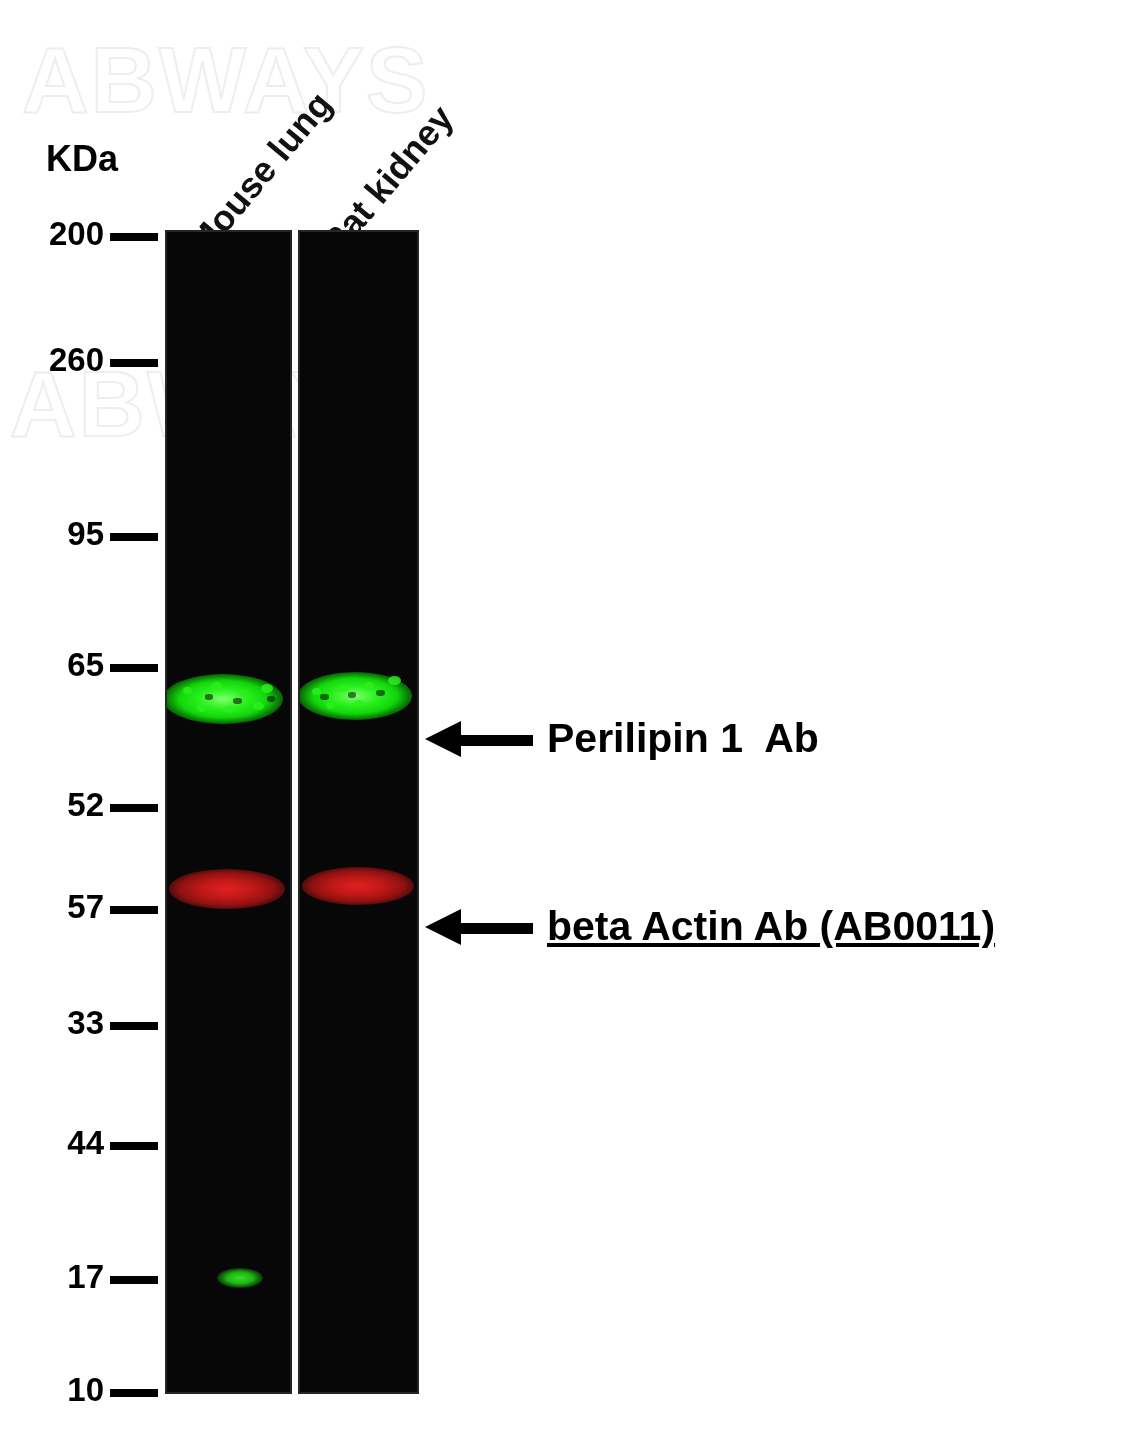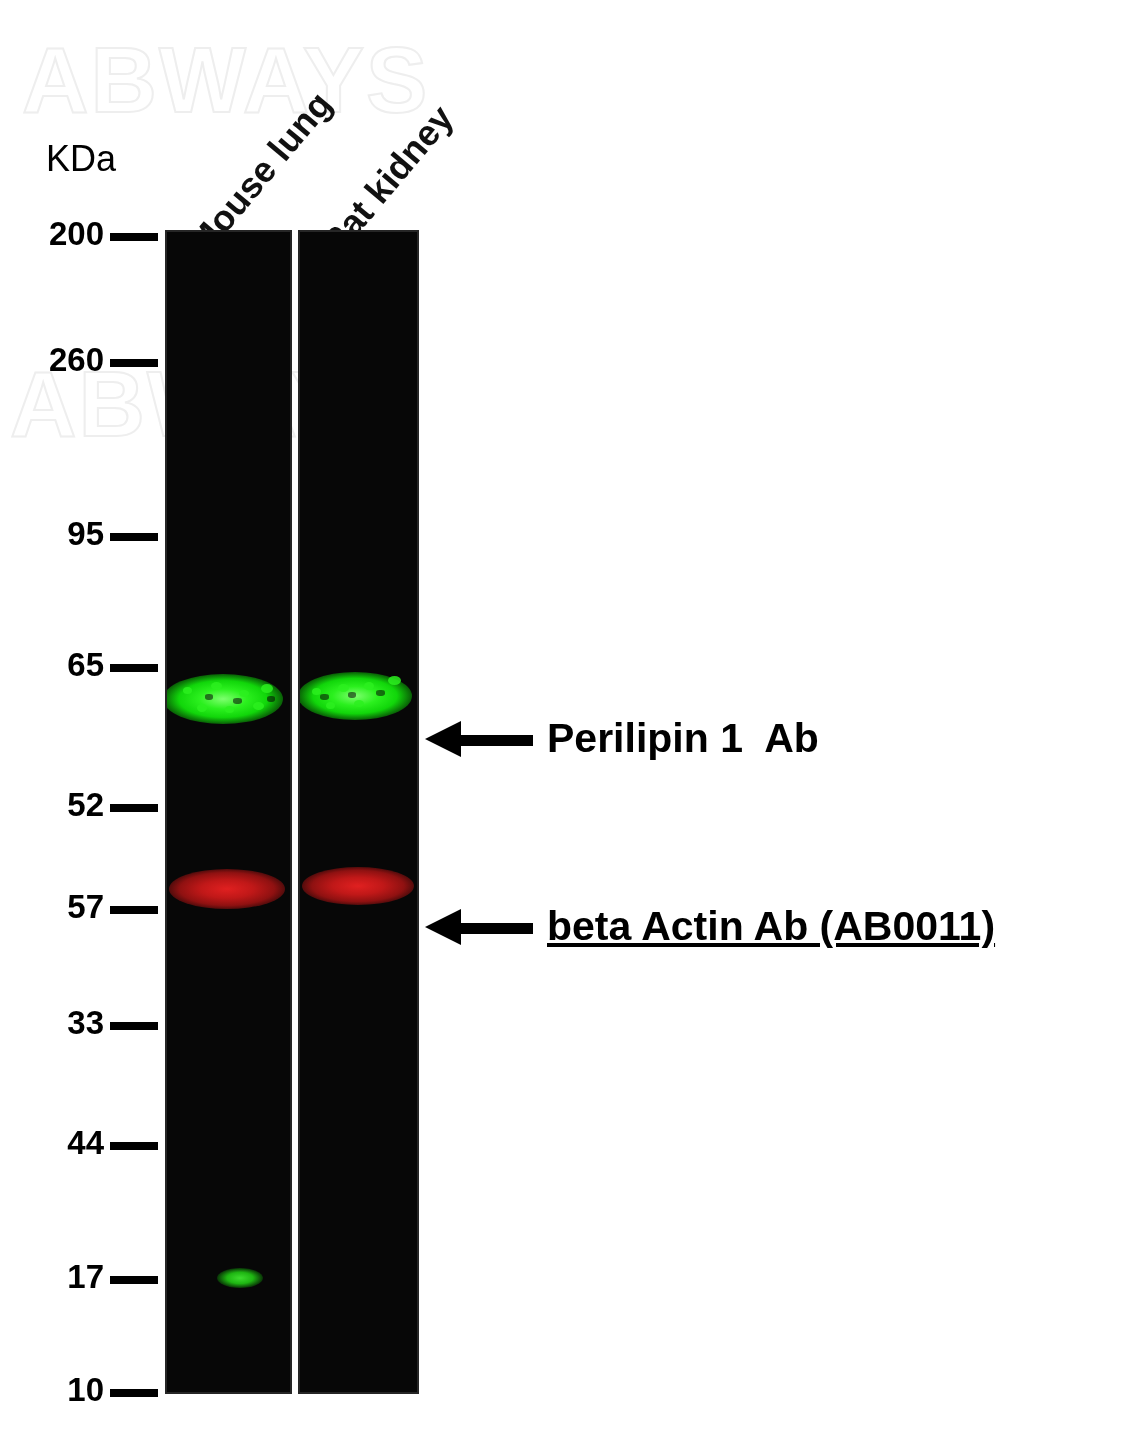--- a/index.html
+++ b/index.html
@@ -27,21 +27,21 @@
     white-space:nowrap;
   }
   #wm-1{ left:22px;  top:28px;  font-size:92px; }
   #wm-2{ left:10px;  top:352px; font-size:92px; }
 
   
   #kda-label{
     position:absolute;
     left:46px; top:138px;
     font-size:36px;
-    font-weight:normal;
+    font-weight:bold;
     color:#000;
     letter-spacing:0px;
   }
 
   
   .marker{
     position:absolute;
     left:0px;
     width:160px;
     height:0;

